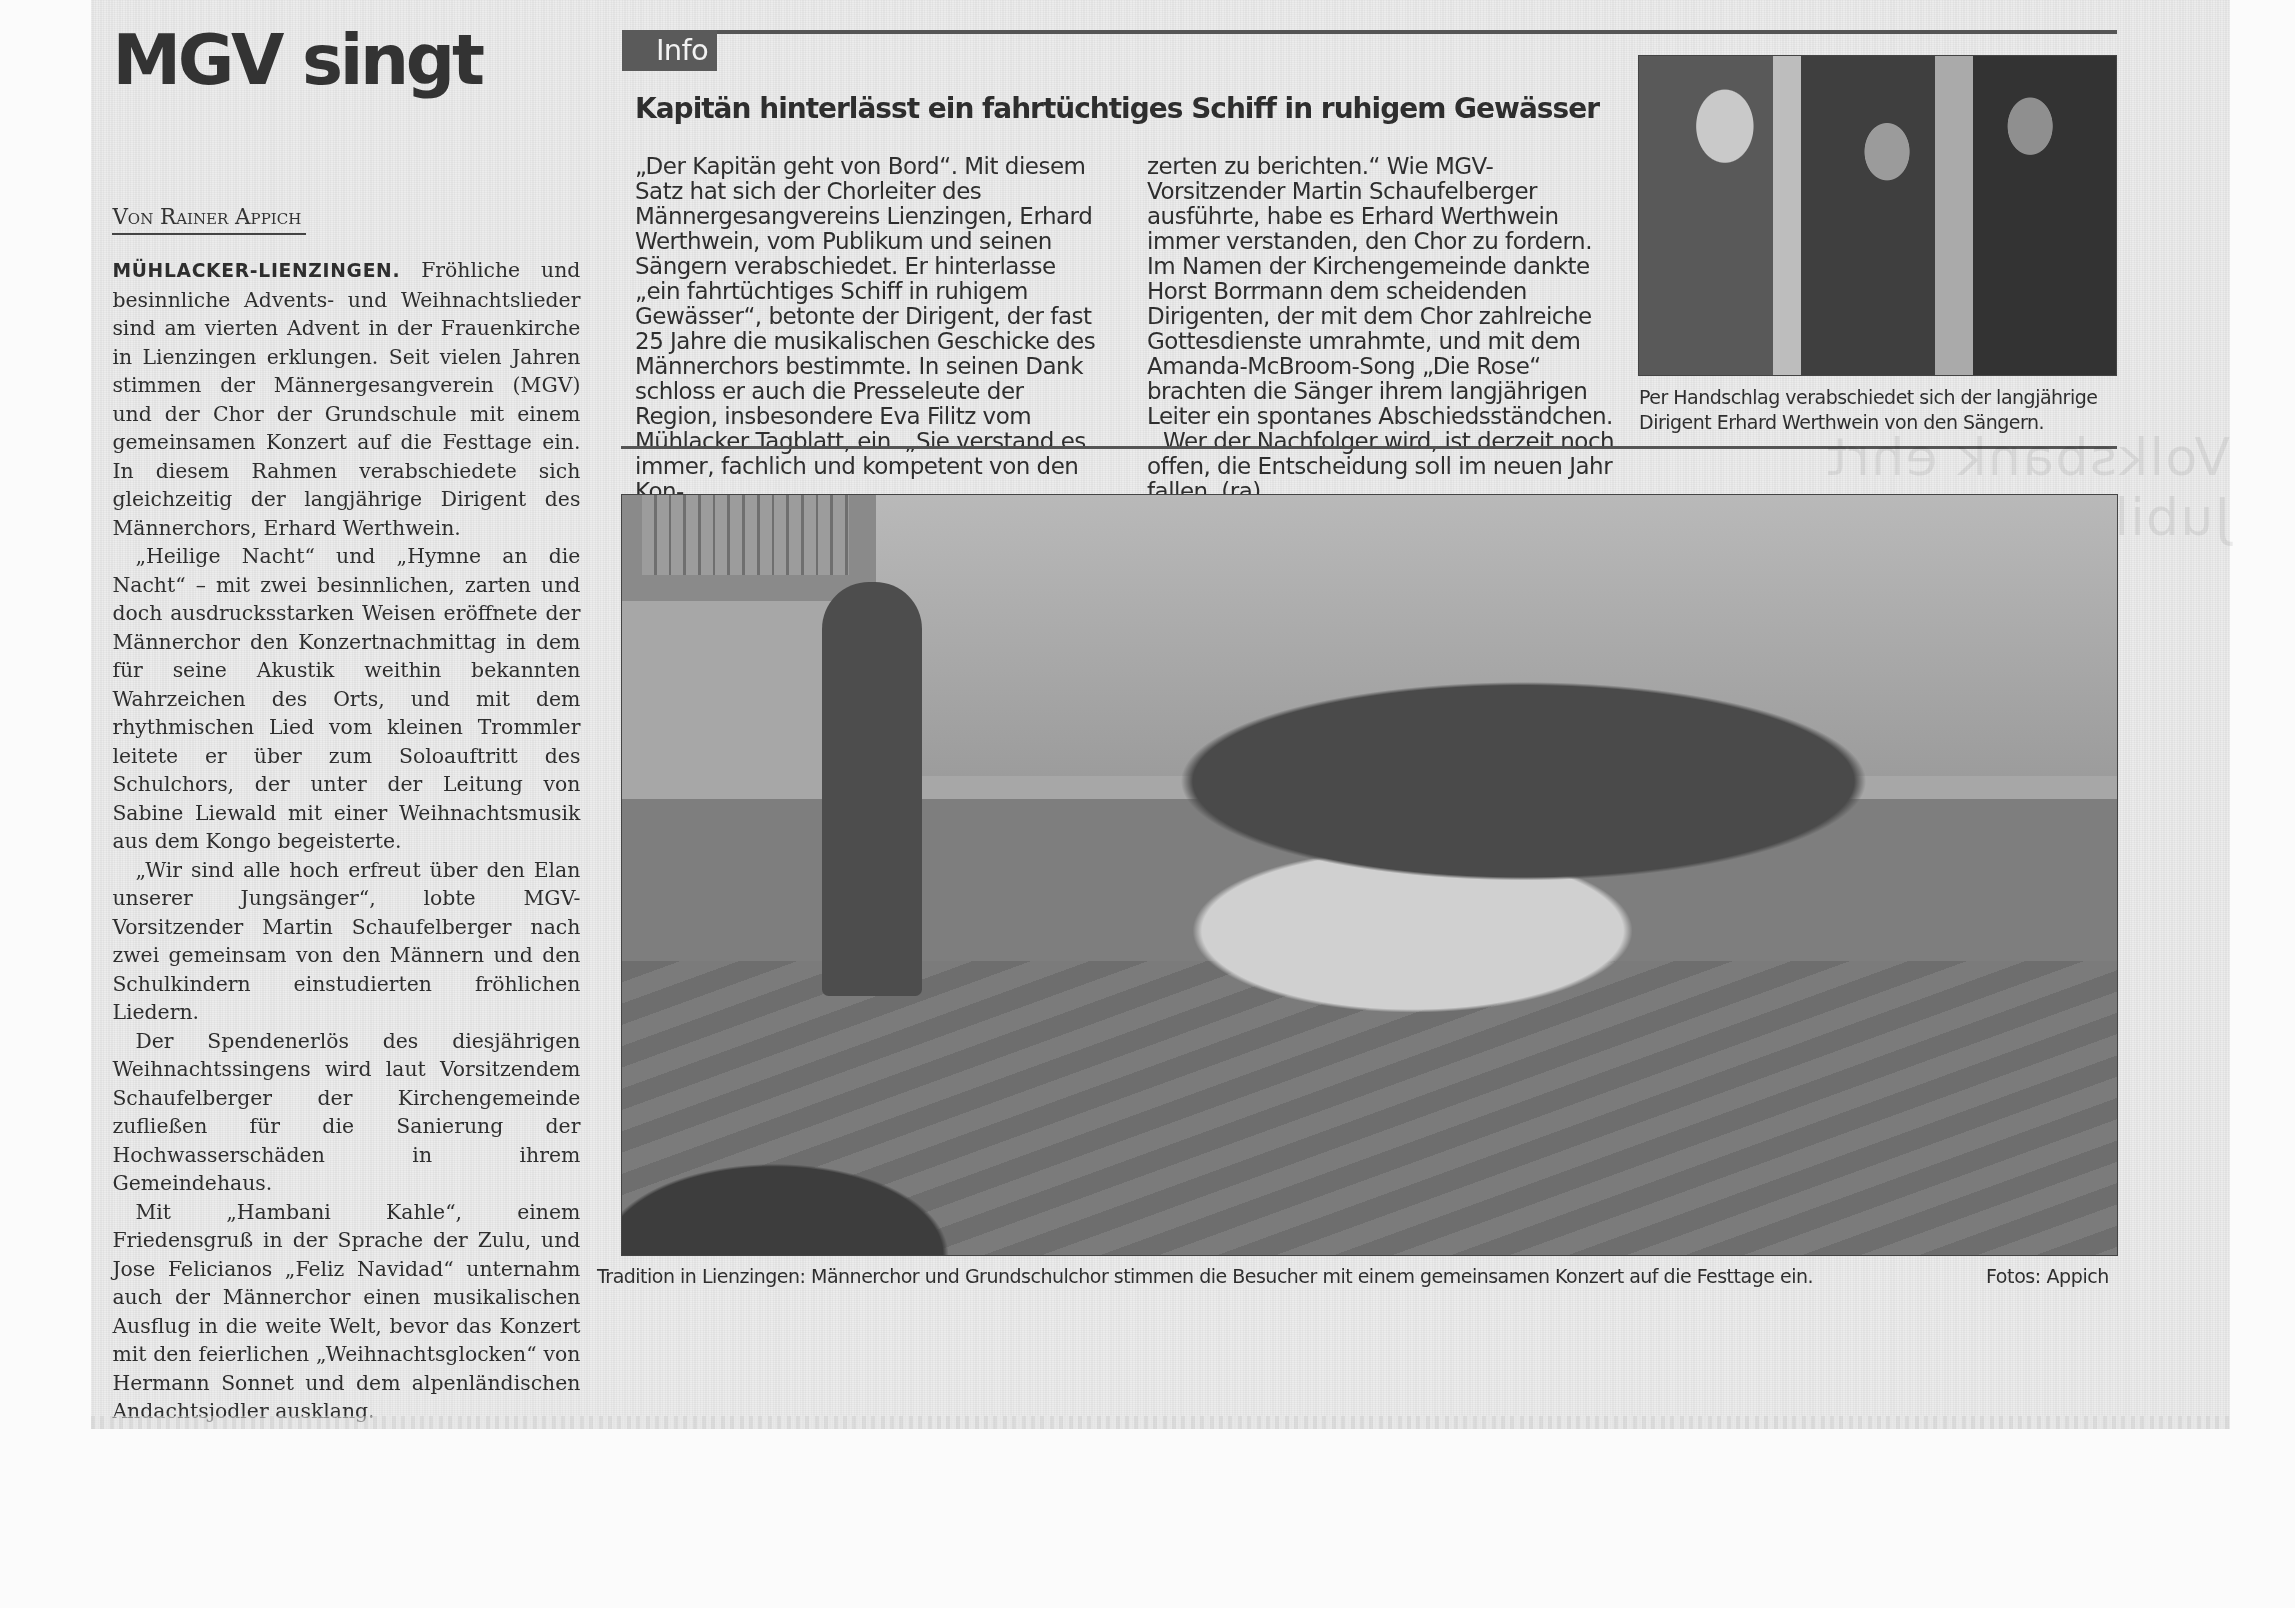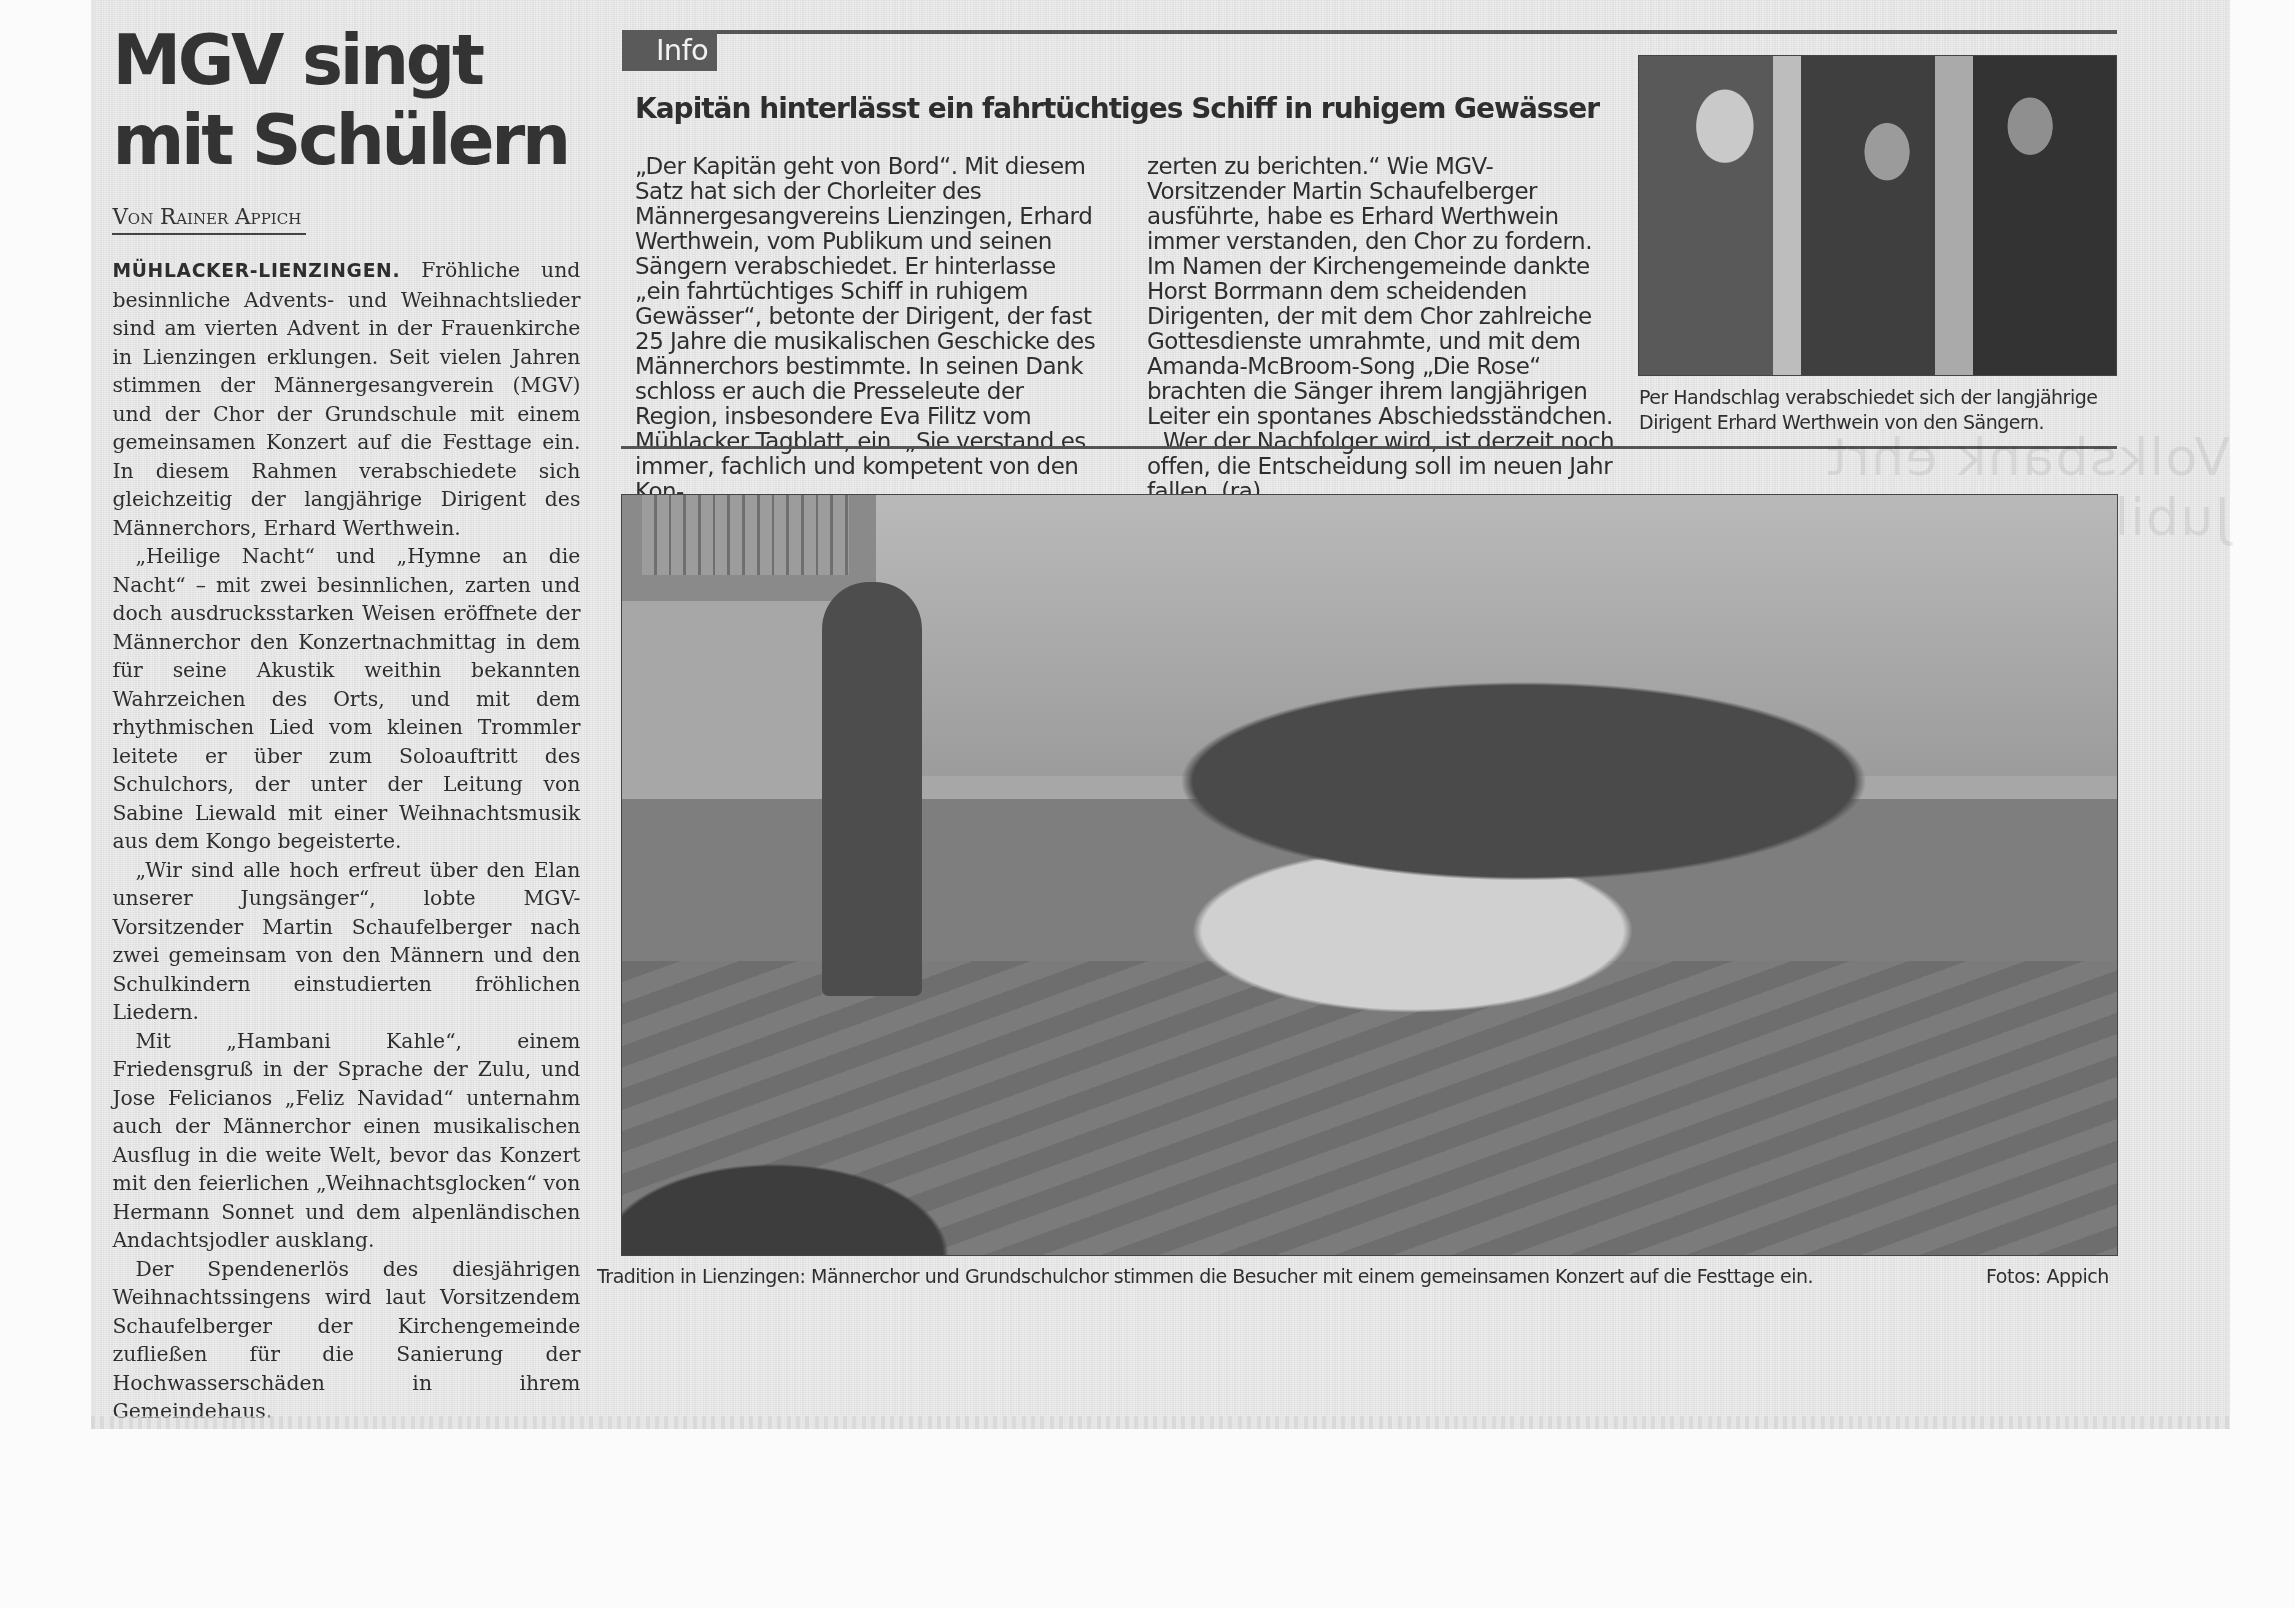--- a/index.html
+++ b/index.html
@@ -144,33 +144,32 @@
     transform: scaleX(-1); letter-spacing: 1.3px;
   }
 </style>
 </head>
 <body>
 
 <div class="clipping">
 
   <h1 class="headline" style="margin:0;">
     <span>MGV singt</span><br>
-    <span>mit Schülern</span>
   </h1>
   <div class="byline">Von Rainer Appich</div>
 
   <div class="left-body">
     <p class="first">
       <span class="dateline">MÜHLACKER-LIENZINGEN.</span>
       <span>Fröhliche und besinnliche Advents- und Weihnachtslieder sind am vierten Advent in der Frauenkirche in Lienzingen erklungen. Seit vielen Jahren stimmen der Männergesangverein (MGV) und der Chor der Grundschule mit einem gemeinsamen Konzert auf die Festtage ein. In diesem Rahmen verabschiedete sich gleichzeitig der langjährige Dirigent des Männerchors, Erhard Werthwein.</span>
     </p>
     <p>„Heilige Nacht“ und „Hymne an die Nacht“ – mit zwei besinnlichen, zarten und doch ausdrucksstarken Weisen eröffnete der Männerchor den Konzertnachmittag in dem für seine Akustik weithin bekannten Wahrzeichen des Orts, und mit dem rhythmischen Lied vom kleinen Trommler leitete er über zum Soloauftritt des Schulchors, der unter der Leitung von Sabine Liewald mit einer Weihnachtsmusik aus dem Kongo begeisterte.</p>
     <p>„Wir sind alle hoch erfreut über den Elan unserer Jungsänger“, lobte MGV-Vorsitzender Martin Schaufelberger nach zwei gemeinsam von den Männern und den Schulkindern einstudierten fröhlichen Liedern.</p>
+    <p>Der Spendenerlös des diesjährigen Weihnachtssingens wird laut Vorsitzendem Schaufelberger der Kirchengemeinde zufließen für die Sanierung der Hochwasserschäden in ihrem Gemeindehaus.</p>
     <p>Mit „Hambani Kahle“, einem Friedensgruß in der Sprache der Zulu, und Jose Felicianos „Feliz Navidad“ unternahm auch der Männerchor einen musikalischen Ausflug in die weite Welt, bevor das Konzert mit den feierlichen „Weihnachtsglocken“ von Hermann Sonnet und dem alpenländischen Andachtsjodler ausklang.</p>
-    <p>Der Spendenerlös des diesjährigen Weihnachtssingens wird laut Vorsitzendem Schaufelberger der Kirchengemeinde zufließen für die Sanierung der Hochwasserschäden in ihrem Gemeindehaus.</p>
   </div>
 
   <div class="info-rule-top"></div>
   <div class="info-label">Info</div>
   <h2 class="info-title" style="margin:0;">Kapitän hinterlässt ein fahrtüchtiges Schiff in ruhigem Gewässer</h2>
 
   <div class="info-col info-col-1">
     <p>„Der Kapitän geht von Bord“. Mit diesem Satz hat sich der Chorleiter des Männergesangvereins Lienzingen, Erhard Werthwein, vom Publikum und seinen Sängern verabschiedet. Er hinterlasse „ein fahrtüchtiges Schiff in ruhigem Gewässer“, betonte der Dirigent, der fast 25 Jahre die musikalischen Geschicke des Männerchors bestimmte. In seinen Dank schloss er auch die Presseleute der Region, insbesondere Eva Filitz vom Mühlacker Tagblatt, ein. „Sie verstand es immer, fachlich und kompetent von den Kon-</p>
   </div>
   <div class="info-col info-col-2">

